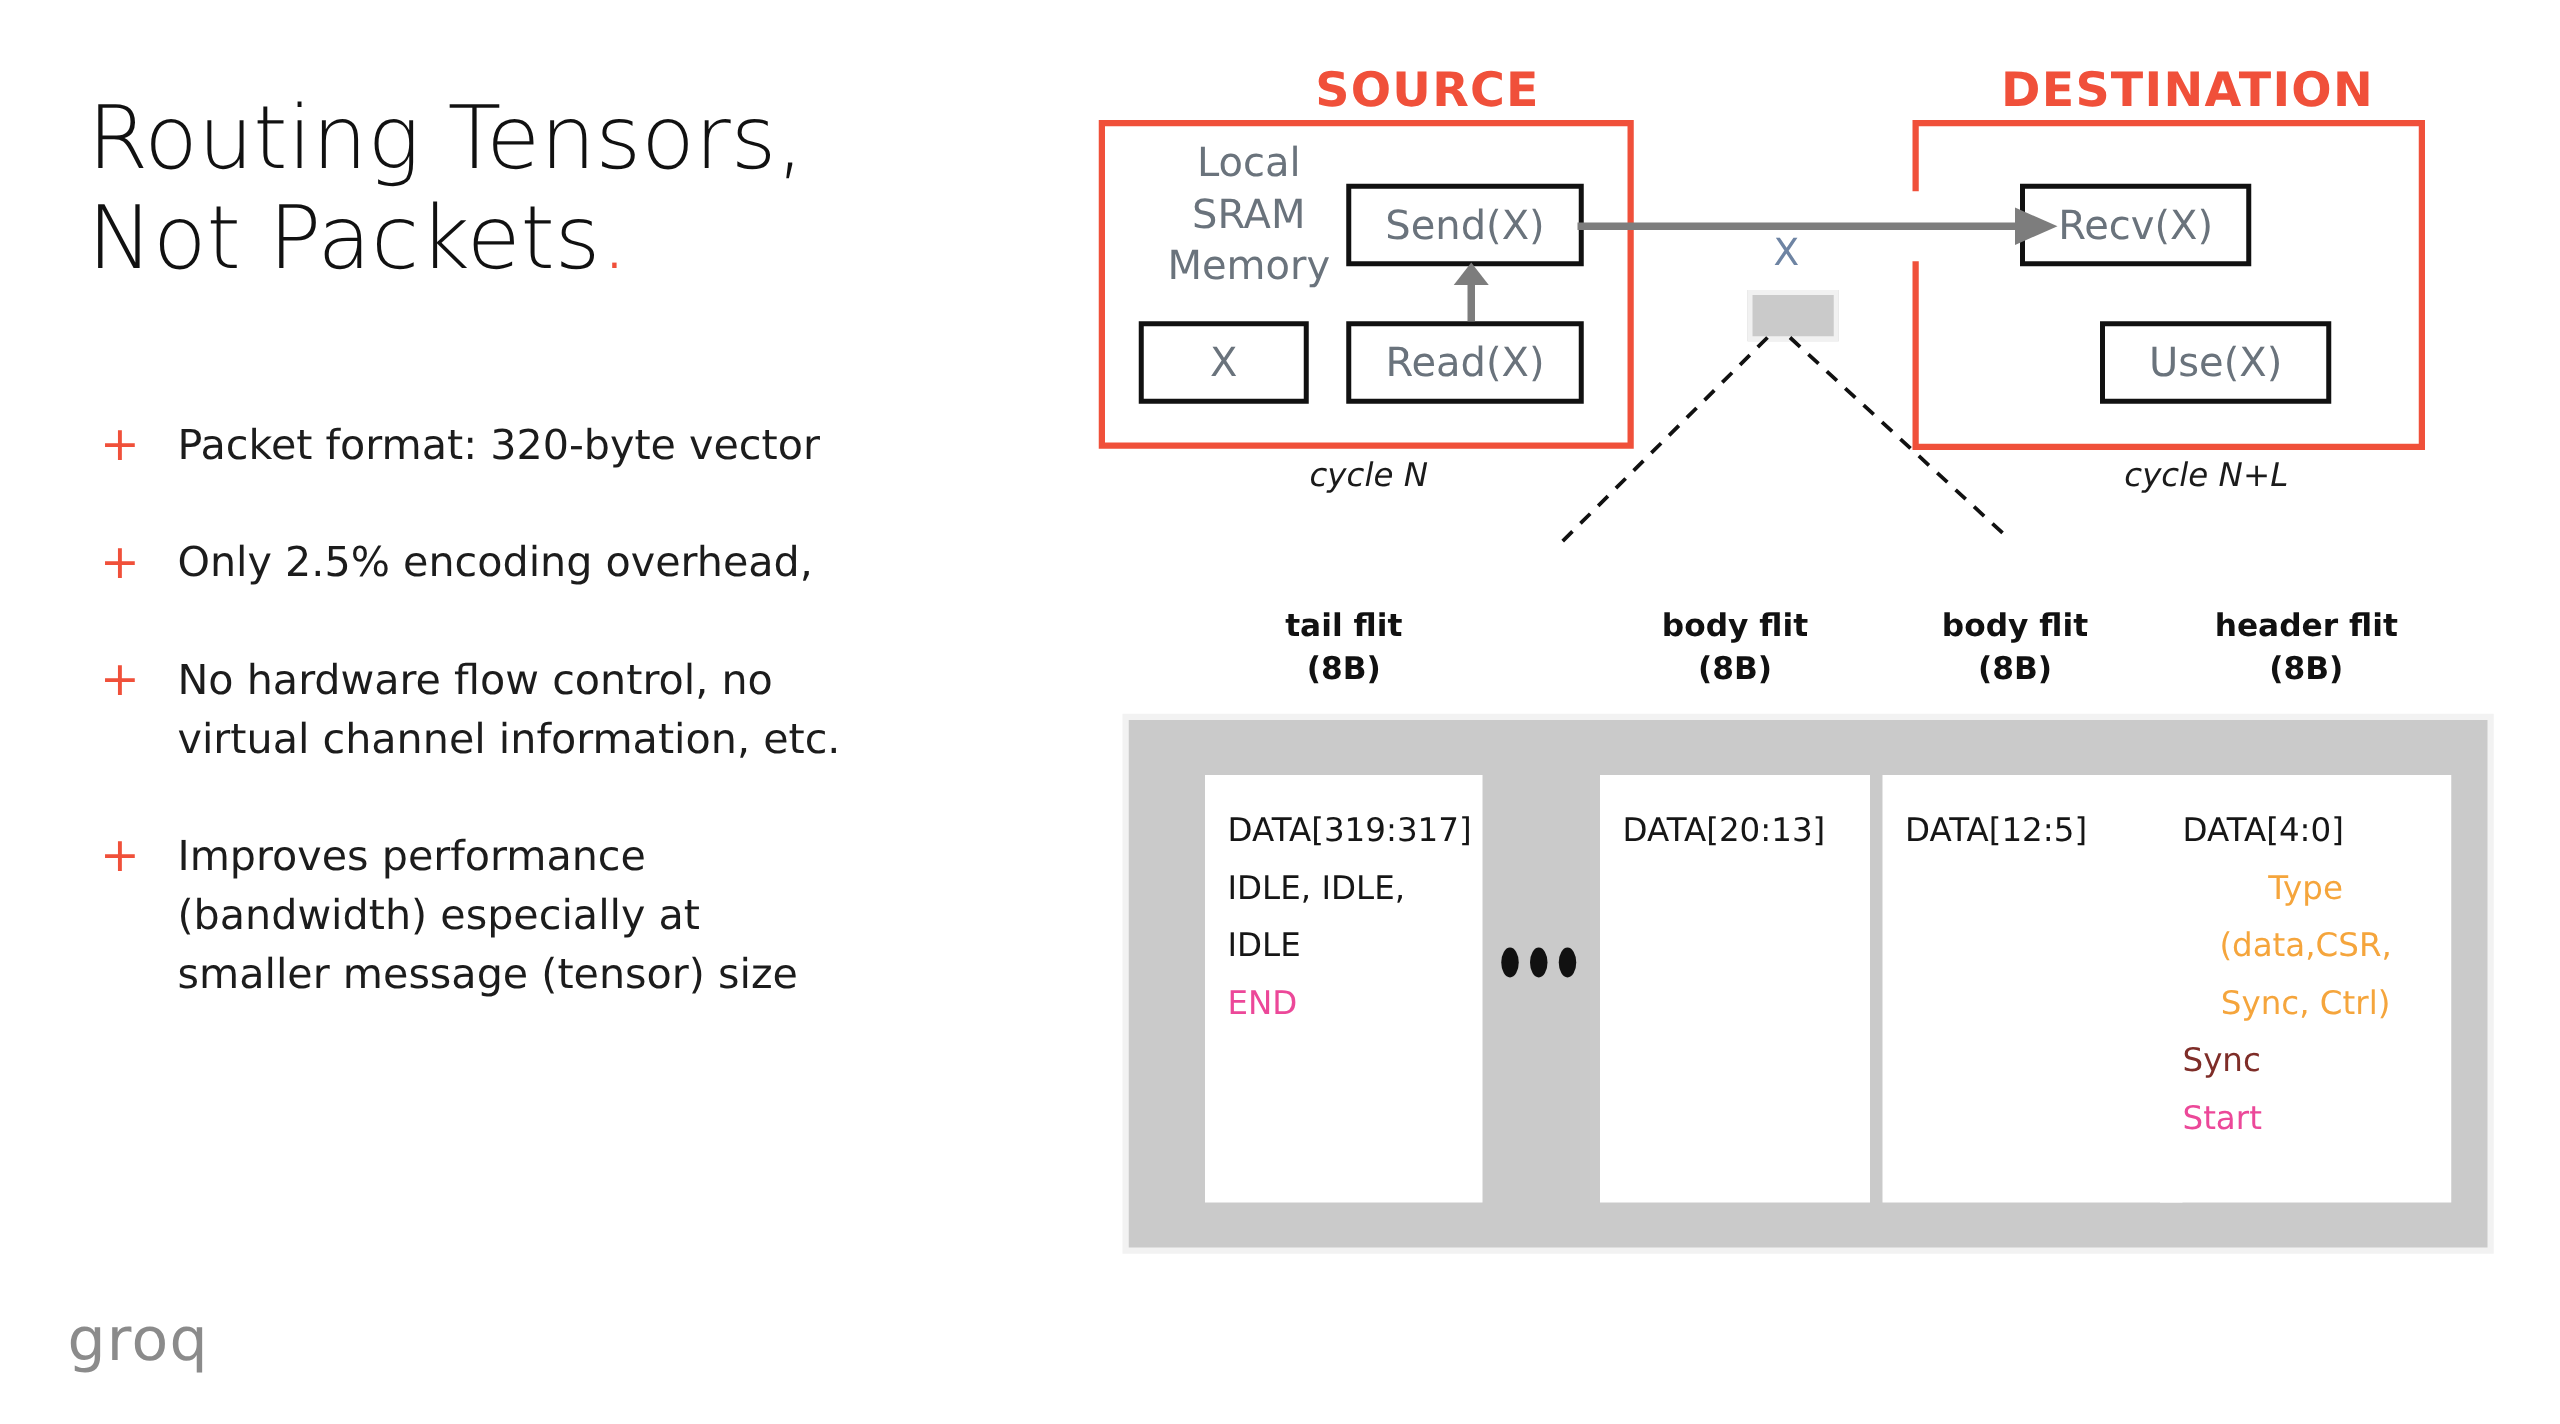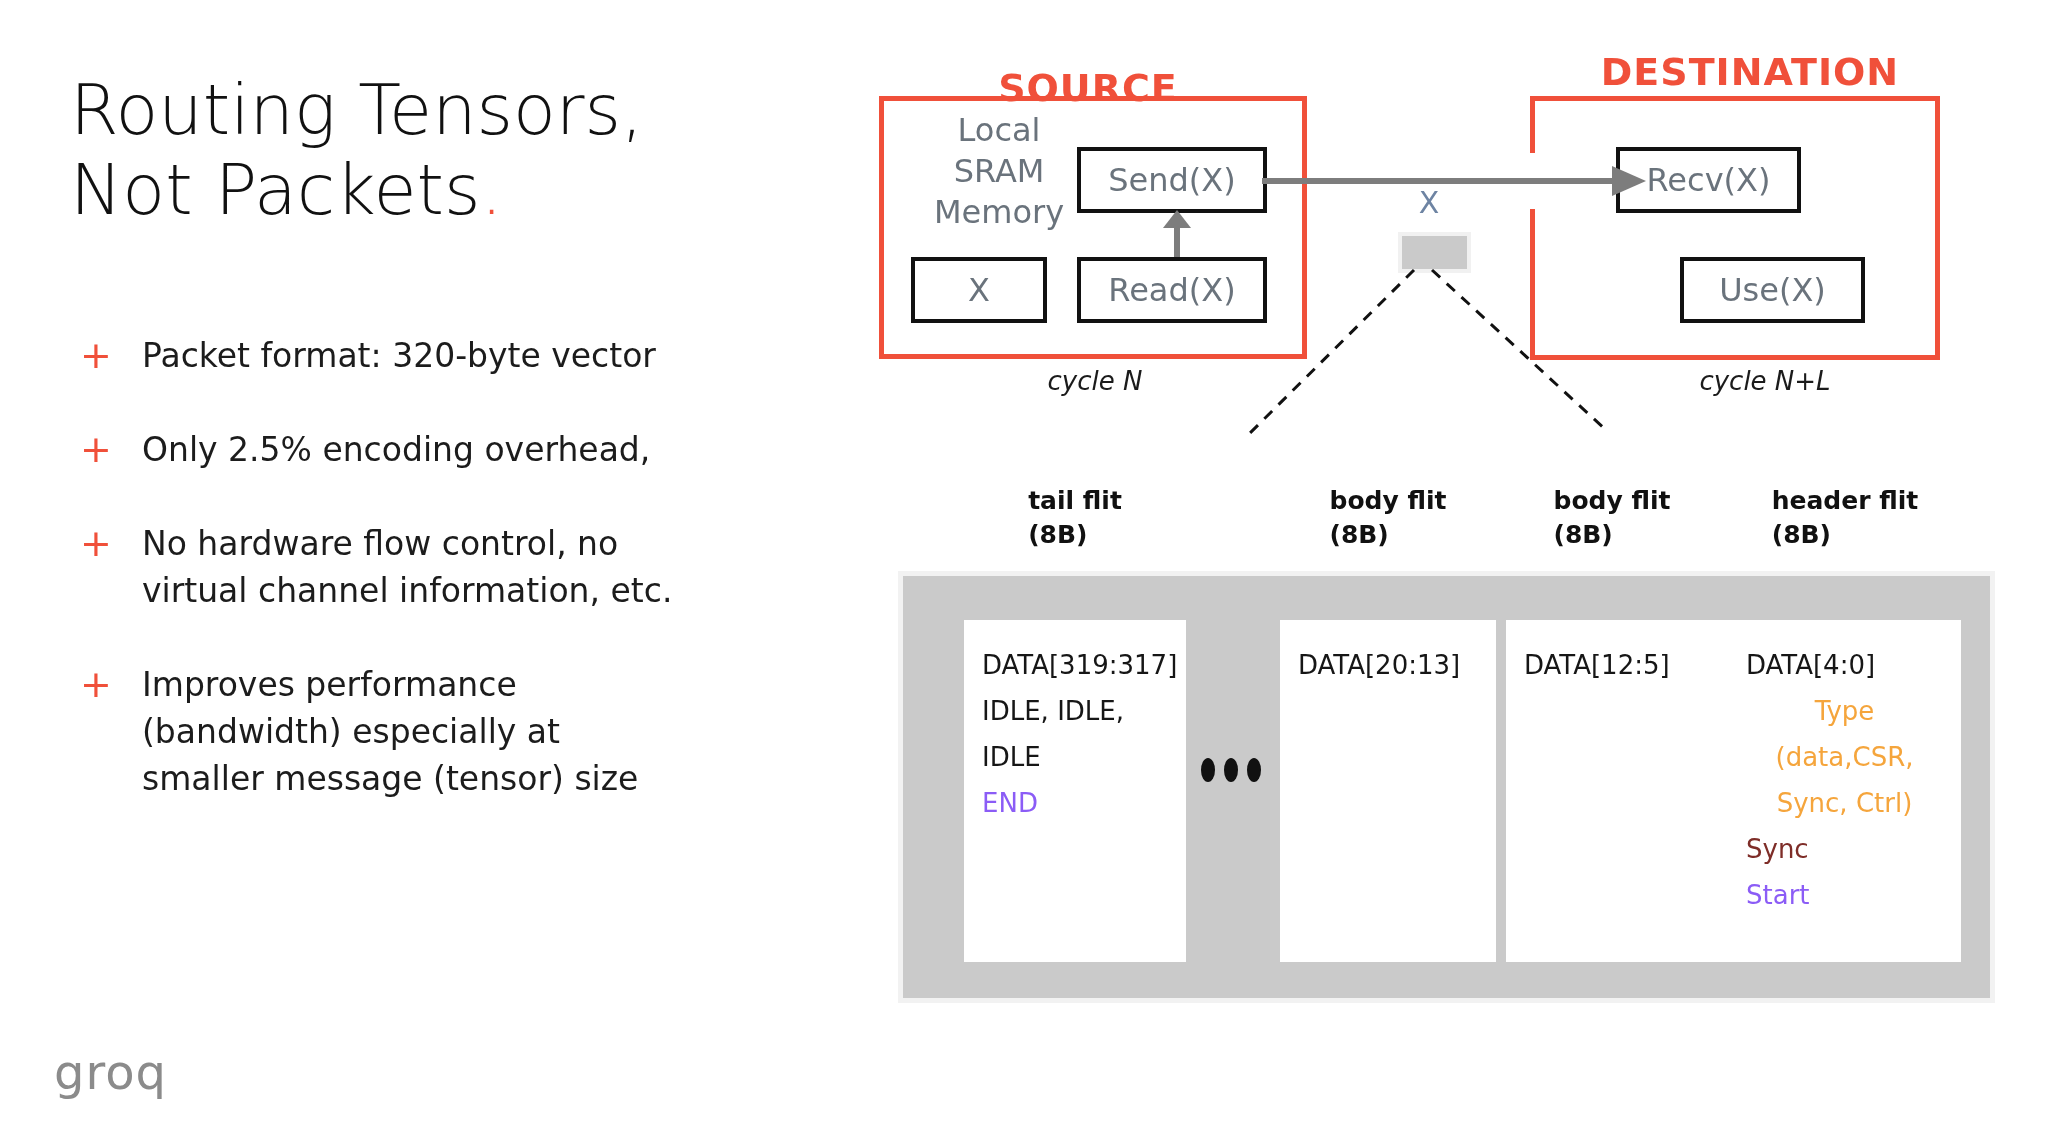--- a/index.html
+++ b/index.html
@@ -32,33 +32,33 @@
     border:4px solid #111;background:#fff;color:#6A737C;
     font-size:32px;display:flex;align-items:center;justify-content:center;white-space:nowrap;
   }
   .memlines{width:200px;text-align:center;color:#6A737C;font-size:32px;line-height:41px;transform:translateX(-50%);}
   .cycle{font-style:italic;font-size:26px;color:#1b1b1b;transform:translateX(-50%);white-space:nowrap;}
   .midx{font-size:30px;color:#6E84A3;transform:translateX(-50%);}
   .packet-rect{width:65px;height:33px;background:#CACACA;border:4px solid #F1F1F1;}
 
   
   .flit-label{
-    transform:translateX(-50%);
+    transform:translateX(-50%);text-align:center;
     font-size:25px;font-weight:bold;line-height:34px;color:#111;white-space:nowrap;
   }
   .flit-container{
     left:903px;top:576px;width:1087px;height:422px;background:#CACACA;
     box-shadow:0 0 0 5px #F2F2F2;
   }
   .flit-box{
     position:absolute;top:44px;height:342px;background:#ffffff;
     padding:22px 18px;box-sizing:border-box;
   }
   .flit-row{font-size:26px;line-height:46px;color:#161616;white-space:nowrap;}
-  .row-red{color:#8b5cf6;}
+  .row-red{color:#ec4899;}
   .row-amber{color:#F5A53C;text-align:center;}
   .row-maroon{color:#7E2D28;}
   .dots{position:absolute;left:298px;top:182px;display:flex;gap:9px;}
   .dots span{display:block;width:14px;height:24px;border-radius:50%;background:#111;}
 
   svg.overlay{position:absolute;left:0;top:0;pointer-events:none;}
 </style>
 </head>
 <body>
 
@@ -94,21 +94,21 @@
       <div class="b-text">
         <div>Improves performance</div>
         <div>(bandwidth) especially at</div>
         <div>smaller message (tensor) size</div>
       </div>
     </div>
   </div>
 
   <div class="abs logo">groq</div>
 
-  <div class="abs hdr" style="left:1088px;top:50px;margin-top:16px;">SOURCE</div>
+  <div class="abs hdr" style="left:1142px;top:50px;">SOURCE</div>
   <div class="abs redbox" style="left:879px;top:96px;width:418px;height:253px;"></div>
   <div class="abs node" style="left:1077px;top:147px;width:182px;height:58px;">Send(X)</div>
   <div class="abs memlines" style="left:999px;top:110px;">
     <div>Local</div>
     <div>SRAM</div>
     <div>Memory</div>
   </div>
   <div class="abs node" style="left:911px;top:257px;width:128px;height:58px;">X</div>
   <div class="abs node" style="left:1077px;top:257px;width:182px;height:58px;">Read(X)</div>
   <div class="abs cycle" style="left:1095px;top:366px;">cycle N</div>

